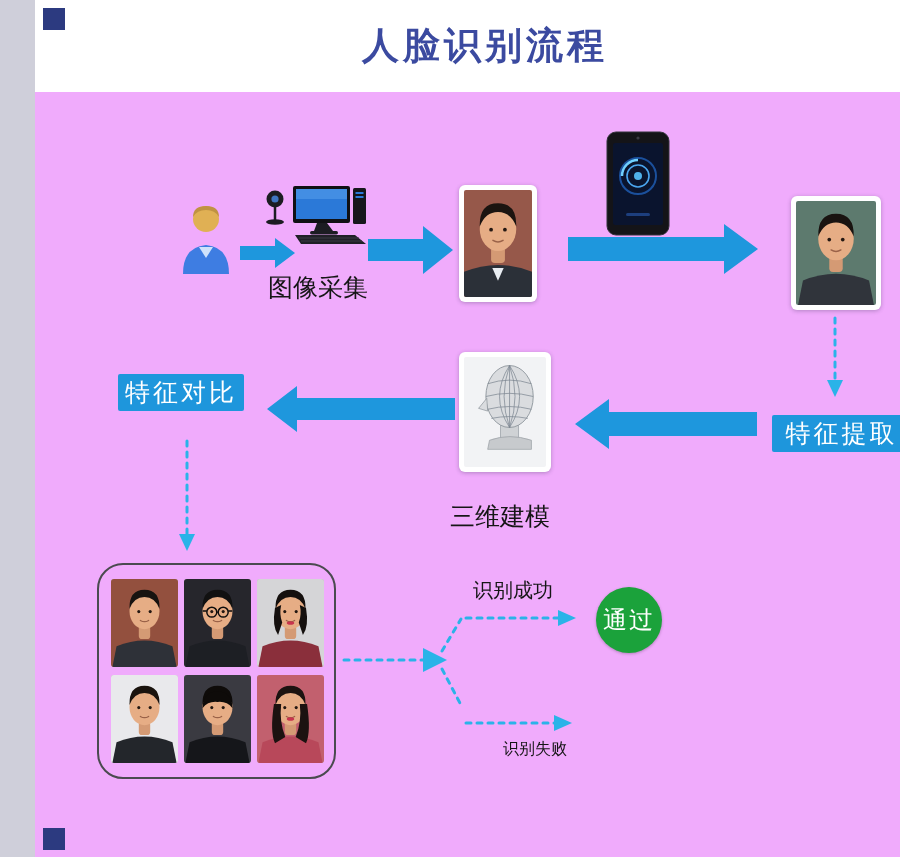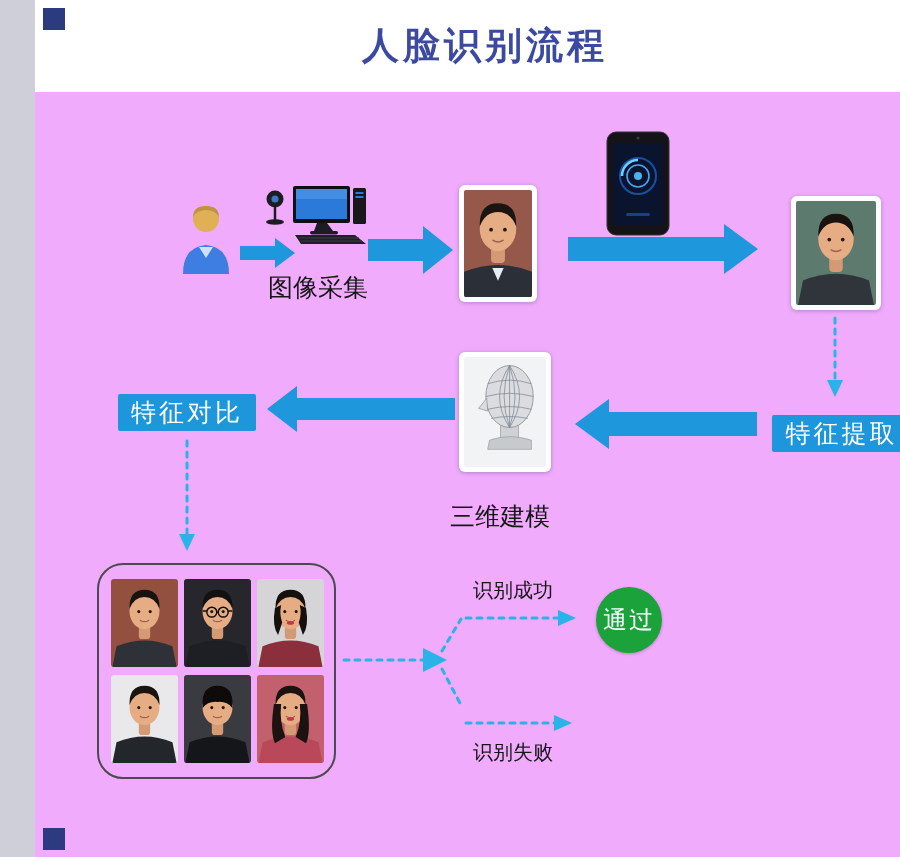--- a/index.html
+++ b/index.html
@@ -164,21 +164,21 @@
         <path d="M50 8 Q62 42 50 76"></path>
         <path d="M26 28 Q50 20 74 28"></path>
         <path d="M24 42 Q50 35 76 42"></path>
         <path d="M26 56 Q50 50 74 56"></path>
         <path d="M30 66 Q50 62 70 66"></path>
       </g>
     </svg>
   </div>
   <div class="node flow-label" style="left:410px;top:500px;width:110px">三维建模</div>
 
-  <div class="node box-label" style="left:83px;top:394px;width:138px;height:37px">特征对比</div>
+  <div class="node box-label" style="left:83px;top:374px;width:126px;height:37px">特征对比</div>
 
   <div class="node db-box" style="left:62px;top:563px;width:239px;height:216px">
     <div class="thumb">
       <svg viewBox="0 0 70 85" preserveAspectRatio="xMidYMid slice" style="--bg:#93503e;--hair:#171310;--jacket:#2e3138">
           <use href="#avatar"></use>
         </svg>
     </div>
     <div class="thumb">
       <svg viewBox="0 0 70 85" preserveAspectRatio="xMidYMid slice" style="--bg:#26262c;--hair:#111111;--jacket:#1d1f24">
         <use href="#avatar"></use>
@@ -214,15 +214,15 @@
         <path d="M19 28 Q15 55 20 66 L30 60 Q24 45 26 28 Z" fill="#1c1210"></path>
         <path d="M51 28 Q55 55 50 66 L40 60 Q46 45 44 28 Z" fill="#1c1210"></path>
         <ellipse cx="35" cy="42.5" rx="3.6" ry="1.7" fill="#c8344e"></ellipse>
       </svg>
     </div>
   </div>
 
   <div class="node flow-label" style="left:422px;top:577px;width:112px;font-size:20px">识别成功</div>
   <div class="node result-circle pass" style="left:561px;top:587px;width:66px;height:66px">通过</div>
 
-  <div class="node flow-label" style="left:422px;top:739px;width:112px;font-size:20px">识别失败</div>
+  <div class="node flow-label" style="left:444px;top:739px;width:112px;font-size:16px">识别失败</div>
 
 </div>
 
 </body></html>

